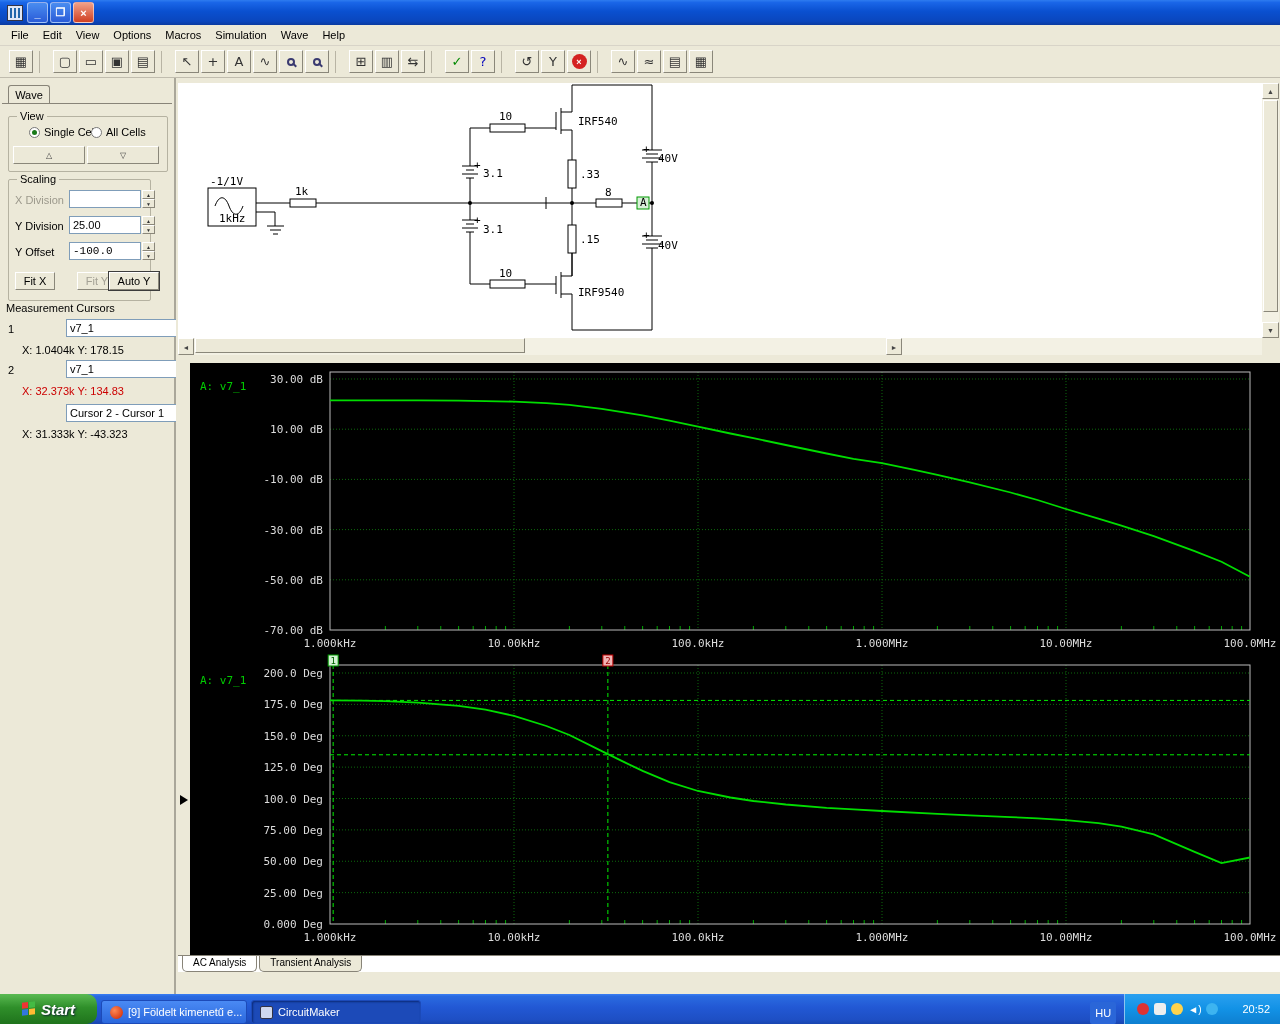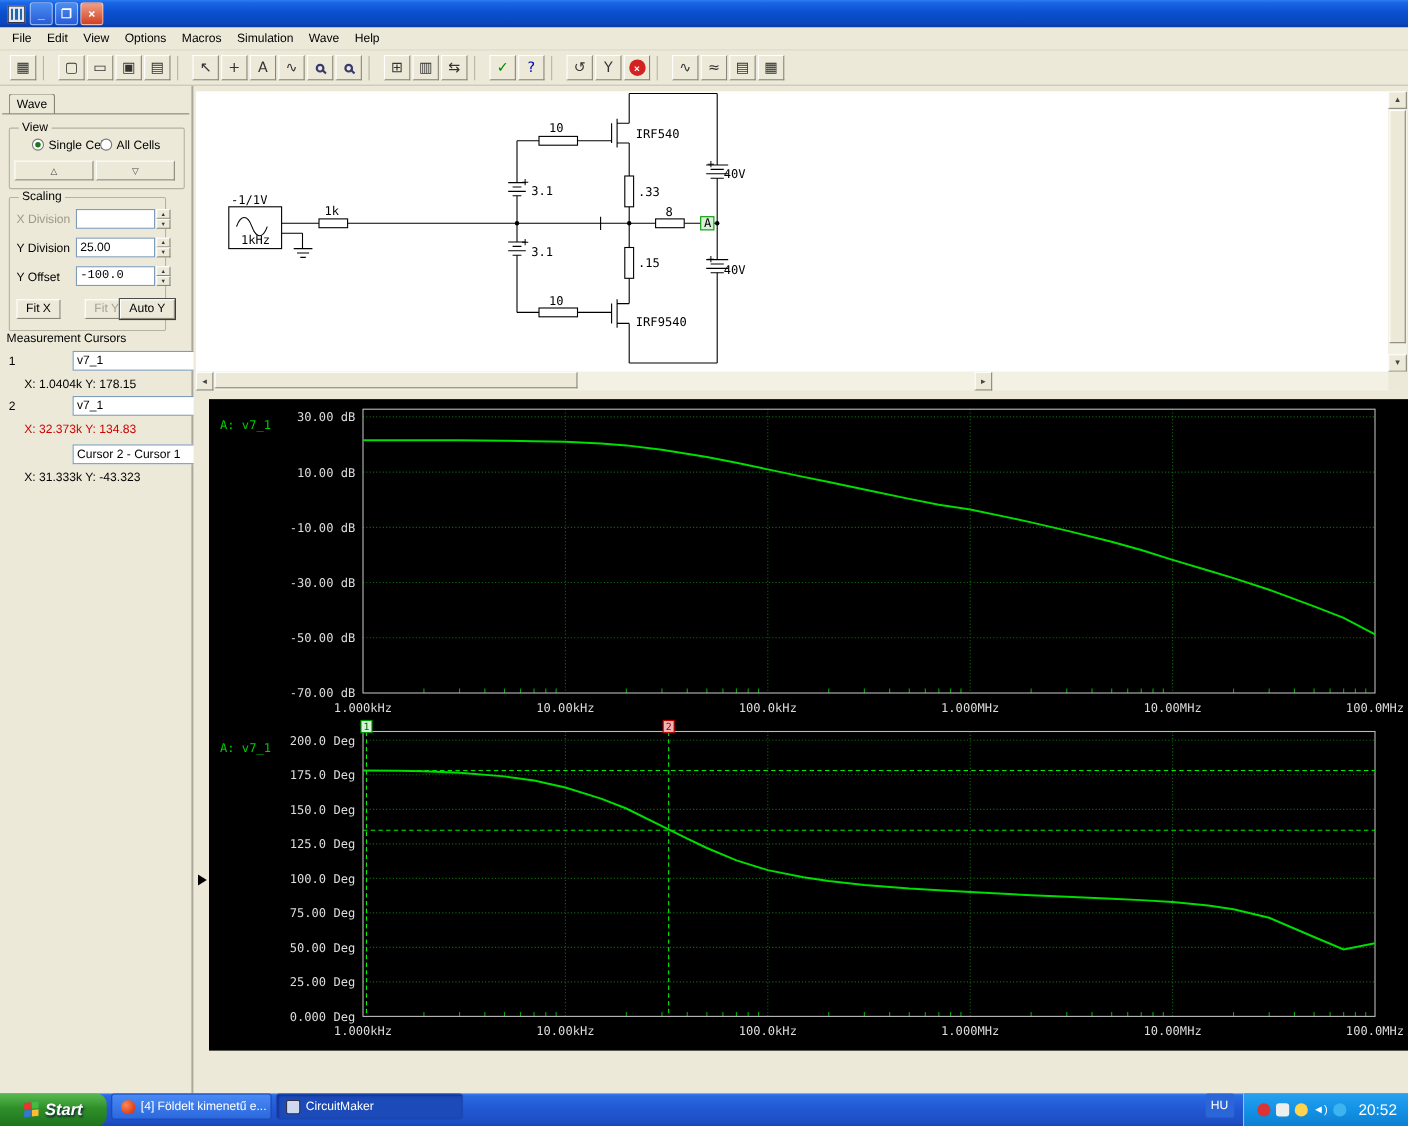--- a/index.html
+++ b/index.html
@@ -103,41 +103,41 @@
   .flag2 { fill:#f0b4b4; stroke:#bb0000; }
   .flagt1 { fill:#006600; font-size:9px; font-family:"DejaVu Sans Mono", monospace; }
   .flagt2 { fill:#990000; font-size:9px; font-family:"DejaVu Sans Mono", monospace; }
   .schem-line { stroke:#000; stroke-width:1; fill:none; }
   .schem-part { fill:#fff; stroke:#000; stroke-width:1; }
   .schem-txt { fill:#000; font-family:"DejaVu Sans Mono", monospace; font-size:11px; }
 
   
   .taskbar { position:absolute; left:0; top:994px; width:1280px; height:30px;
     background:linear-gradient(180deg,#3a7ef4 0%,#2a6ae0 8%,#2258d4 45%,#1e4fc4 85%,#1845b0 100%);
-    display:flex; align-items:flex-start; }
+    display:flex; align-items:flex-end; }
   .start-btn { width:97px; height:30px; border-radius:0 10px 10px 0;
     background:linear-gradient(180deg,#5aba52,#2f8f2a 45%,#1f731c);
     display:flex; align-items:center; justify-content:center; gap:5px;
     color:#fff; font-weight:bold; font-style:italic; font-size:15px; text-shadow:1px 1px 2px #123; }
   .winflag { width:14px; height:14px; display:grid; grid-template-columns:6px 6px; grid-template-rows:6px 6px; gap:1px; transform:skewY(-6deg); }
   .winflag i:nth-child(1){background:#e33;} .winflag i:nth-child(2){background:#4b4;}
   .winflag i:nth-child(3){background:#37d;} .winflag i:nth-child(4){background:#fb3;}
   .taskbtn { height:24px; margin-left:4px; margin-top:0; border-radius:3px; padding:0 8px;
     background:linear-gradient(180deg,#4a8af4,#2b68dd); border:1px solid #1c4ab8;
     color:#fff; font-size:11px; display:flex; align-items:center; gap:5px; overflow:hidden; white-space:nowrap; }
   .taskbtn.active { background:#1c4ab8; box-shadow:inset 1px 1px 2px #0b2a78; }
   .tico { width:13px; height:13px; border-radius:50%; flex:none; }
   .tico.red { background:radial-gradient(circle at 35% 35%, #ff8855, #cc2200); }
   .tico.cm { border-radius:2px; background:#cfd8ee; border:1px solid #334; }
   .lang { margin-left:auto; width:26px; height:22px; background:#2a66d8; color:#fff;
     display:flex; align-items:center; justify-content:center; font-size:11px; border-radius:2px; }
   .tray { height:30px; margin-left:8px; padding:0 10px 0 12px; display:flex; align-items:center; gap:5px;
     background:linear-gradient(180deg,#2aa0f0 0%,#1292e6 50%,#0e7fd0 100%); border-left:1px solid #8cc4f0; }
   .trayico { width:12px; height:12px; border-radius:3px; flex:none; }
-  .clock { color:#fff; font-size:14px; margin-left:6px; }
+  .clock { color:#fff; font-size:11px; margin-left:19px; }
 </style>
 </head>
 <body>
 
 <div class="titlebar">
   <span class="app-icon"></span>
   <span class="winbtns">
     <span class="wbtn">_</span>
     <span class="wbtn">❐</span>
     <span class="wbtn close">×</span>
@@ -507,35 +507,39 @@
         <rect x="328.16486320838567" y="655" width="10" height="11" class="flag1"></rect>
         <text x="333.16486320838567" y="664" class="flagt1" text-anchor="middle">1</text>
         <line x1="607.8736622954418" y1="665" x2="607.8736622954418" y2="924" class="curs"></line>
         <line x1="330" y1="754.78835" x2="1250" y2="754.78835" class="curs"></line>
         <rect x="602.8736622954418" y="655" width="10" height="11" class="flag2"></rect>
         <text x="607.8736622954418" y="664" class="flagt2" text-anchor="middle">2</text>
         <polyline points="330.0,700.4 362.4,700.6 385.4,701.2 417.8,702.6 458.6,705.8 485.5,709.6 514.0,715.9 546.4,726.0 569.4,735.0 601.8,751.1 624.8,762.4 642.6,770.9 669.5,782.2 698.0,791.0 730.4,797.5 753.4,801.0 785.8,804.5 826.6,807.8 853.5,809.3 882.0,811.0 937.4,813.8 969.8,815.3 1010.6,817.1 1037.5,818.3 1066.0,820.1 1098.4,823.1 1121.4,826.6 1153.8,834.3 1194.6,851.8 1221.5,863.1 1250.0,857.5" class="trace" stroke="#00dd00"></polyline>
       </svg>
   </div>
 
+  <div class="plot-tabs">
+    <span class="ptab active">AC Analysis</span>
+    <span class="ptab">Transient Analysis</span>
+  </div>
 </div>
 
 <div class="taskbar">
   <div class="start-btn">
     <span class="winflag">
         <i></i>
         <i></i>
         <i></i>
         <i></i>
       </span>
     <span>Start</span>
   </div>
   <div class="taskbtn" style="width:146px;">
     <span class="tico red"></span>
-    <span>[4] Földelt kimenetű e...</span>
+    <span>[9] Földelt kimenetű e...</span>
   </div>
   <div class="taskbtn active" style="width:170px;">
     <span class="tico cm"></span>
     <span>CircuitMaker</span>
   </div>
   <div class="lang">HU</div>
   <div class="tray">
     <span class="trayico" style="background:#d33;border-radius:50%;"></span>
     <span class="trayico" style="background:#eee;"></span>
     <span class="trayico" style="background:#ffd34d;border-radius:50%;"></span>

